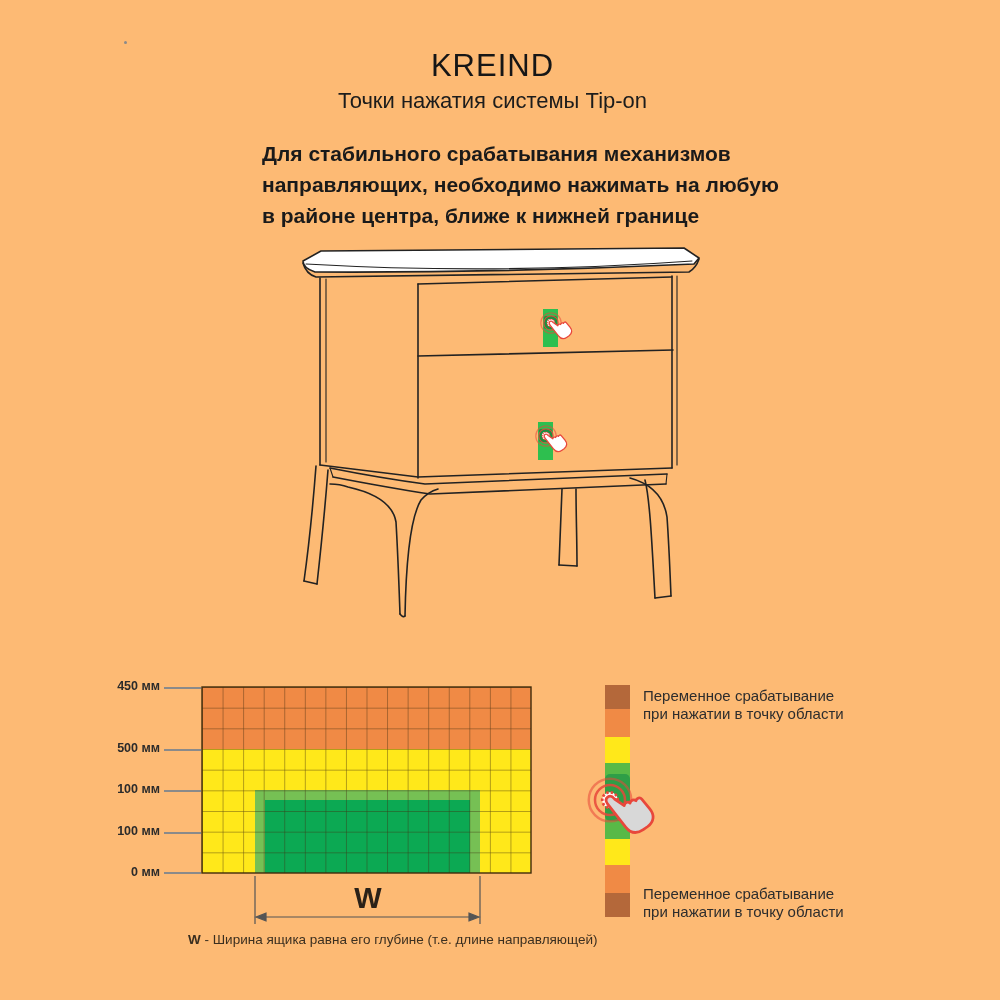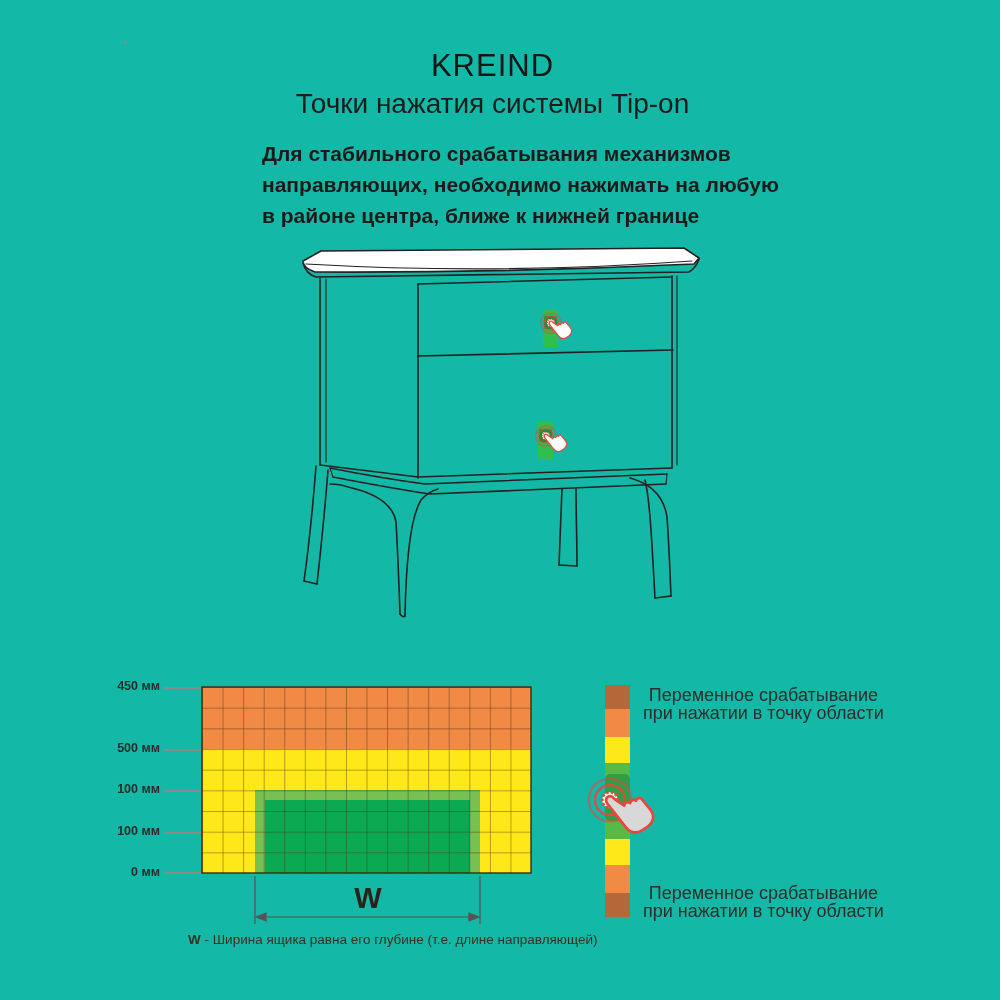--- a/index.html
+++ b/index.html
@@ -1,43 +1,43 @@
 <!DOCTYPE html>
 <html><head>
 <meta charset="utf-8">
 <style>
   html,body{margin:0;padding:0;background:#fff;}
-  #page{position:relative;width:1000px;height:1000px;background:#14b8a6;overflow:hidden;
+  #page{position:relative;width:1000px;height:1000px;background:#fdba74;overflow:hidden;
         font-family:"Liberation Sans", sans-serif;color:#1c1c1c;}
   .abs{position:absolute;}
 
   
   .brand{left:0;top:48px;width:985px;text-align:center;font-size:31px;font-weight:500;letter-spacing:1px;color:#161616;}
-  .subtitle{left:0;top:88px;width:985px;text-align:center;font-size:28px;color:#1c1c1c;}
+  .subtitle{left:0;top:88px;width:985px;text-align:center;font-size:22px;color:#1c1c1c;}
   .intro{left:262px;top:138px;width:520px;font-size:21px;line-height:31px;color:#1a1a1a;font-weight:bold;}
 
   .stray-mark{left:124px;top:41px;width:3px;height:3px;border-radius:50%;background:#8a8a8a;}
 
   
   svg .ln{fill:none;stroke:#222;stroke-width:1.6;stroke-linecap:round;stroke-linejoin:round;}
   svg .ln-thin{fill:none;stroke:#222;stroke-width:1.1;stroke-linecap:round;}
   svg .face{fill:#ffffff;stroke:#222;stroke-width:1.6;stroke-linejoin:round;}
 
   
   .tick-label{width:58px;text-align:right;font-size:12.5px;font-weight:600;color:#2b2b2b;}
   .tick-line{height:1.5px;background:#8a8a8a;}
   .w-label{left:330px;top:882px;width:76px;text-align:center;font-size:29px;font-weight:700;color:#2a2118;}
   .footnote{left:188px;top:932px;font-size:13.5px;color:#3b2f20;}
   .footnote b{font-weight:700;}
 
   
   .legend-bar{left:605px;top:685px;width:25px;}
   .legend-seg{width:25px;}
   .legend-green-patch{left:605px;top:774px;width:25px;height:47px;border-radius:5px;background:#2F9E47;}
-  .legend-text{font-size:18px;line-height:17.5px;color:#2d2d2d;text-align:center;}
+  .legend-text{font-size:15px;line-height:17.5px;color:#2d2d2d;}
   .lt1{left:643px;top:687px;}
   .lt2{left:661px;top:784px;}
   .lt3{left:643px;top:885px;}
 </style>
 </head>
 <body>
 
 <div id="page">
 
   <div class="abs stray-mark"></div>

